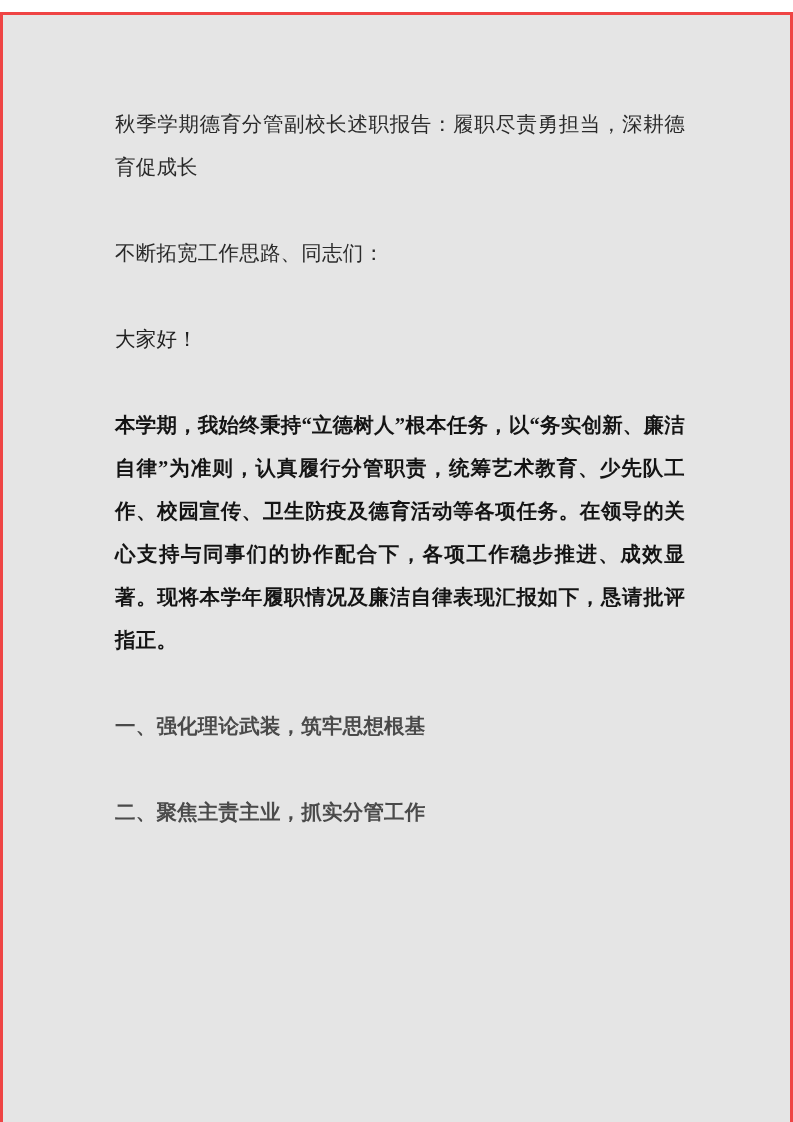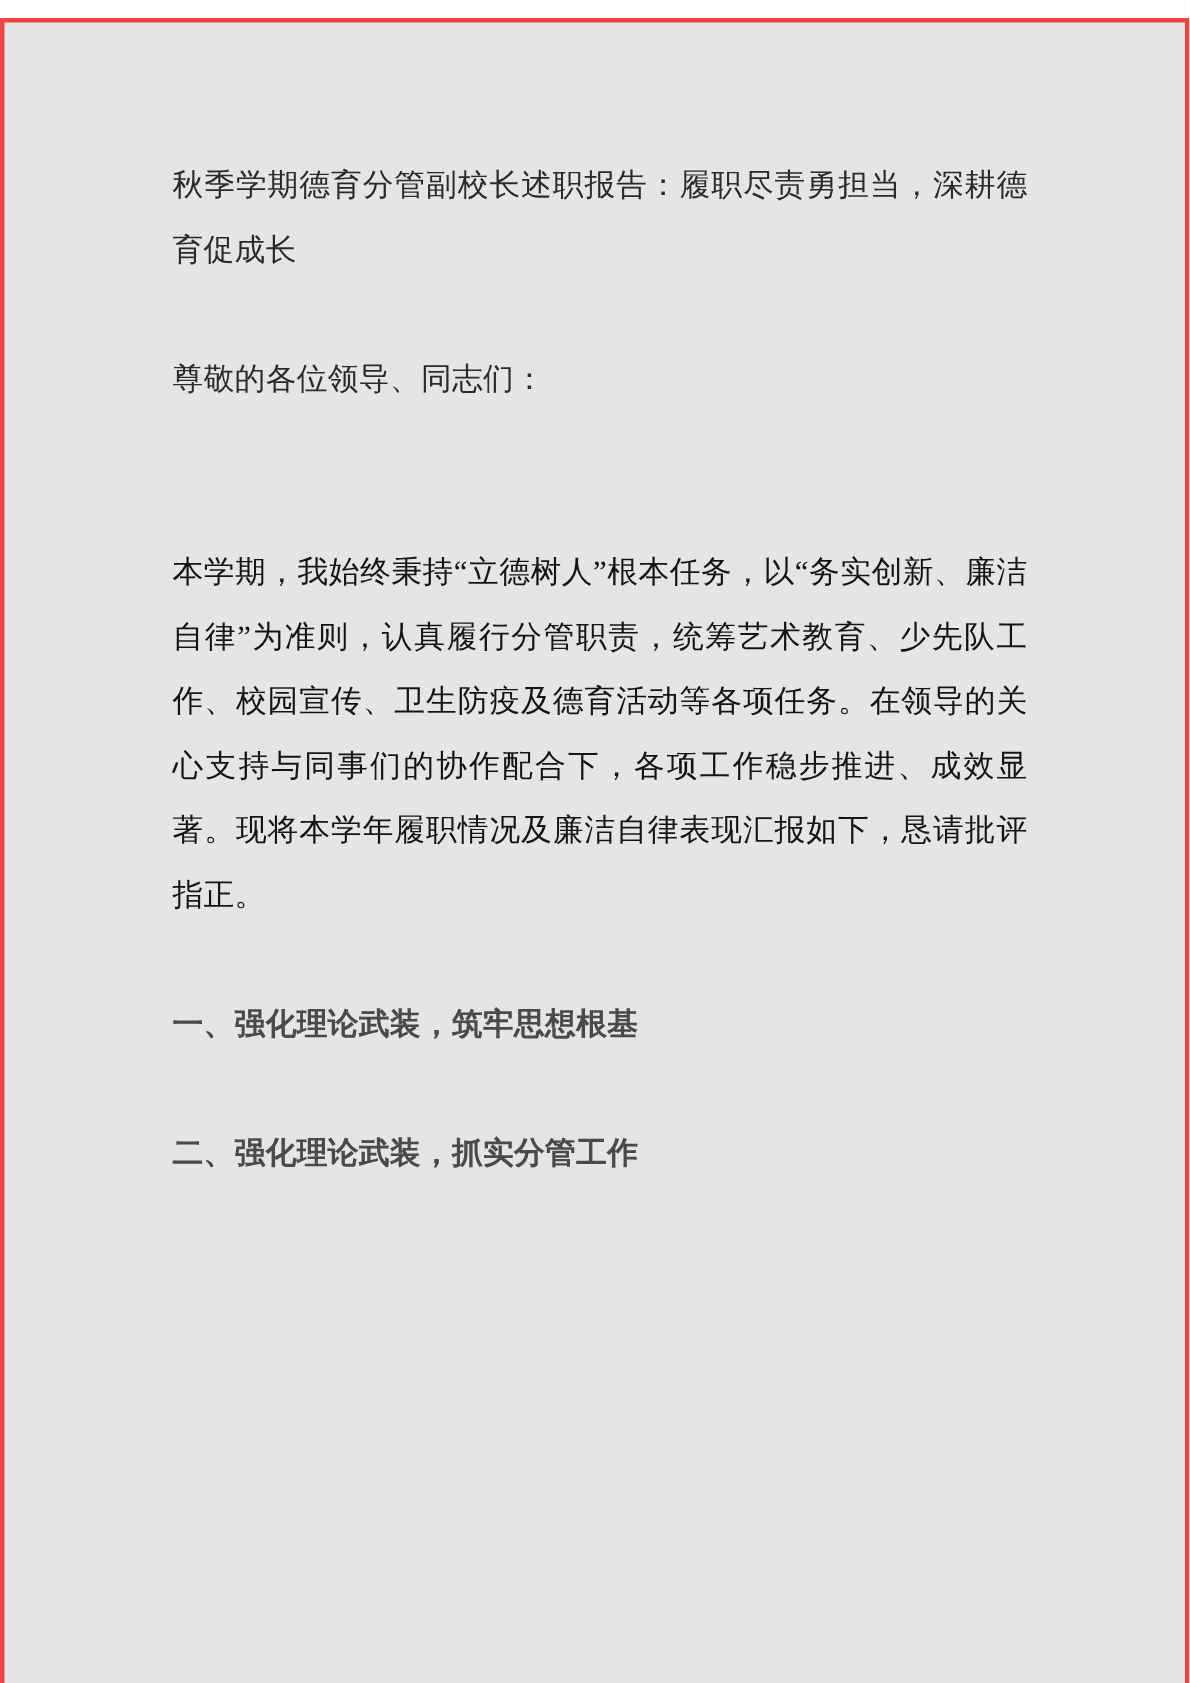--- a/index.html
+++ b/index.html
@@ -53,53 +53,54 @@
   }
 
   .greeting {
     color: #1f1f1f;
     font-weight: 400;
   }
 
   
   .body-para {
     color: #141414;
-    font-weight: 400;
+    font-weight: 700;
   }
 
   
   .section-heading {
     color: #4a4a4a;
     font-weight: 700;
   }
 
   
   .gap-1 { height: 43px; }
   .gap-2 { height: 43px; }
 </style>
 </head>
 <body>
 
 <div class="page">
   <div class="doc-body">
 
     <p class="blk title">秋季学期德育分管副校长述职报告：履职尽责勇担当，深耕德育促成长</p>
 
-    <p class="blk salutation">尊敬的各位领导、同志们：</p>
+    <p class="blk salutation">不断拓宽工作思路、同志们：</p>
 
     <div class="gap-1"></div>
 
+    <p class="blk greeting">大家好！</p>
 
     <div class="gap-1"></div>
 
     <p class="blk body-para">本学期，我始终秉持“立德树人”根本任务，以“务实创新、廉洁自律”为准则，认真履行分管职责，统筹艺术教育、少先队工作、校园宣传、卫生防疫及德育活动等各项任务。在领导的关心支持与同事们的协作配合下，各项工作稳步推进、成效显著。现将本学年履职情况及廉洁自律表现汇报如下，恳请批评指正。</p>
 
     <div class="gap-1"></div>
 
     <p class="blk section-heading">一、强化理论武装，筑牢思想根基</p>
 
 
     <div class="gap-2"></div>
 
-    <p class="blk section-heading">二、强化理论武装，抓实分管工作</p>
+    <p class="blk section-heading">二、聚焦主责主业，抓实分管工作</p>
 
   </div>
 </div>
 
 </body></html>

